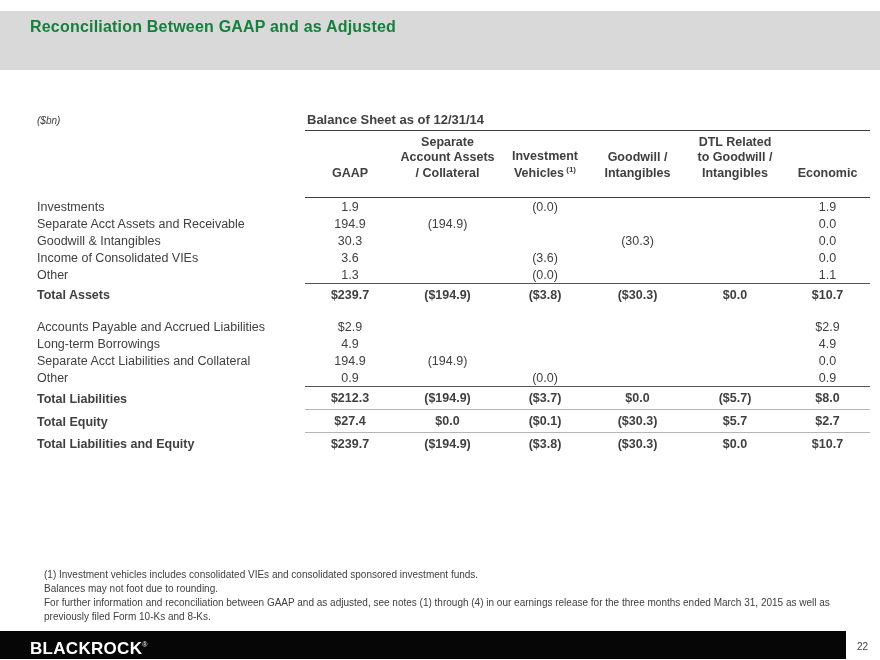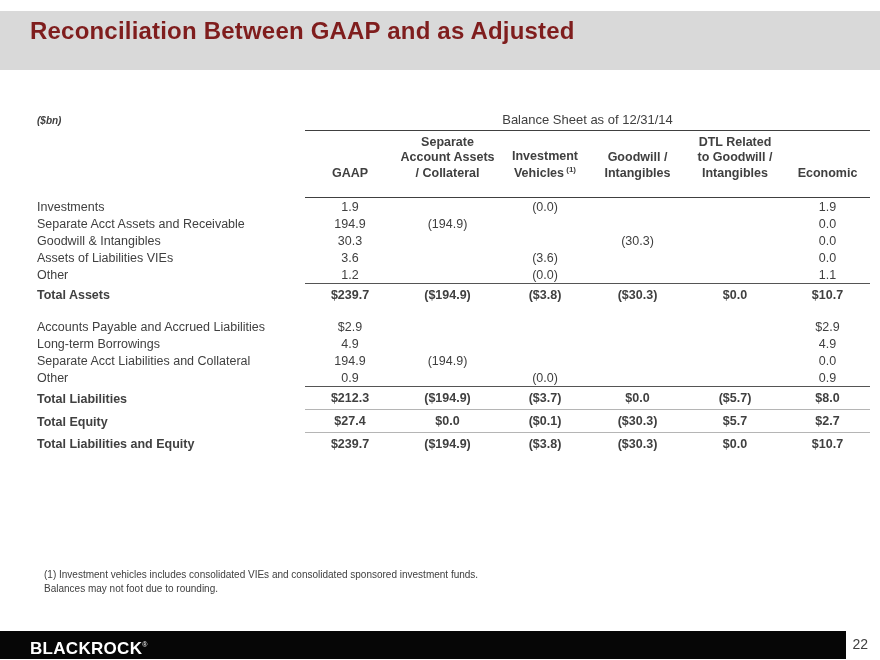--- a/index.html
+++ b/index.html
@@ -17,23 +17,23 @@
 
   .header-band {
     position: absolute;
     top: 11px; left: 0;
     width: 100%; height: 59px;
     background: #d9d9d9;
   }
   .slide-title {
     position: absolute;
     top: 17px; left: 30px;
-    font-size: 24px;
+    font-size: 16px;
     font-weight: bold;
-    color: #7f1d1d;
+    color: #15803d;
     letter-spacing: 0.2px;
     line-height: 1.2;
   }
 
   .table-wrap {
     position: absolute;
     top: 110px; left: 35px;
   }
   table {
     border-collapse: collapse;
@@ -47,29 +47,29 @@
   col.c-sep     { width: 105px; }
   col.c-inv     { width: 90px;  }
   col.c-gw      { width: 95px;  }
   col.c-dtl     { width: 100px; }
   col.c-econ    { width: 85px;  }
 
   th, td { padding: 1.5px 2px; vertical-align: bottom; }
 
   .units-cell {
     text-align: left;
-    font-weight: bold;
+    font-weight: normal;
     font-style: italic;
     font-size: 10px;
     color: #404040;
     vertical-align: middle;
   }
   .group-header {
-    text-align: center;
-    font-weight: normal;
+    text-align: left;
+    font-weight: bold;
     font-size: 13px;
     border-bottom: 1px solid #404040;
     padding-bottom: 3px;
   }
   th.col-header {
     text-align: center;
     font-weight: bold;
     font-size: 12.5px;
     line-height: 1.25;
     vertical-align: bottom;
@@ -114,21 +114,21 @@
     letter-spacing: 0.3px;
   }
   .logo sup {
     font-size: 7px;
     vertical-align: super;
     font-weight: normal;
   }
   .page-number {
     position: absolute;
     right: 12px; bottom: 8px;
-    font-size: 14px;
+    font-size: 10px;
     color: #404040;
   }
 </style>
 </head>
 <body>
 
 <div class="slide">
 
   <div class="header-band"></div>
   <div class="slide-title">Reconciliation Between GAAP and as Adjusted</div>
@@ -181,31 +181,31 @@
           <tr>
             <td class="label-col">Goodwill &amp; Intangibles</td>
             <td class="num">30.3</td>
             <td class="num"></td>
             <td class="num"></td>
             <td class="num">(30.3)</td>
             <td class="num"></td>
             <td class="num">0.0</td>
           </tr>
           <tr>
-            <td class="label-col">Assets of Liabilities VIEs</td>
+            <td class="label-col">Income of Consolidated VIEs</td>
             <td class="num">3.6</td>
             <td class="num"></td>
             <td class="num">(3.6)</td>
             <td class="num"></td>
             <td class="num"></td>
             <td class="num">0.0</td>
           </tr>
           <tr>
             <td class="label-col">Other</td>
-            <td class="num rule-dark">1.2</td>
+            <td class="num rule-dark">1.3</td>
             <td class="num rule-dark"></td>
             <td class="num rule-dark">(0.0)</td>
             <td class="num rule-dark"></td>
             <td class="num rule-dark"></td>
             <td class="num rule-dark">1.1</td>
           </tr>
           <tr class="bold-row">
             <td class="label-col">Total Assets</td>
             <td class="num">$239.7</td>
             <td class="num">($194.9)</td>
@@ -280,20 +280,21 @@
             <td class="num">$0.0</td>
             <td class="num">$10.7</td>
           </tr>
         </tbody>
     </table>
   </div>
 
   <div class="footnotes" id="footnotes">
       <p>(1) Investment vehicles includes consolidated VIEs and consolidated sponsored investment funds.</p>
       <p>Balances may not foot due to rounding.</p>
+      <p>For further information and reconciliation between GAAP and as adjusted, see notes (1) through (4) in our earnings release for the three months ended March 31, 2015 as well as previously filed Form 10-Ks and 8-Ks.</p>
     </div>
 
   <div class="footer-bar">
     <div class="logo"><span>BLACKROCK</span><sup>®</sup></div>
   </div>
   <div class="page-number">22</div>
 
 </div>
 
 </body></html>

